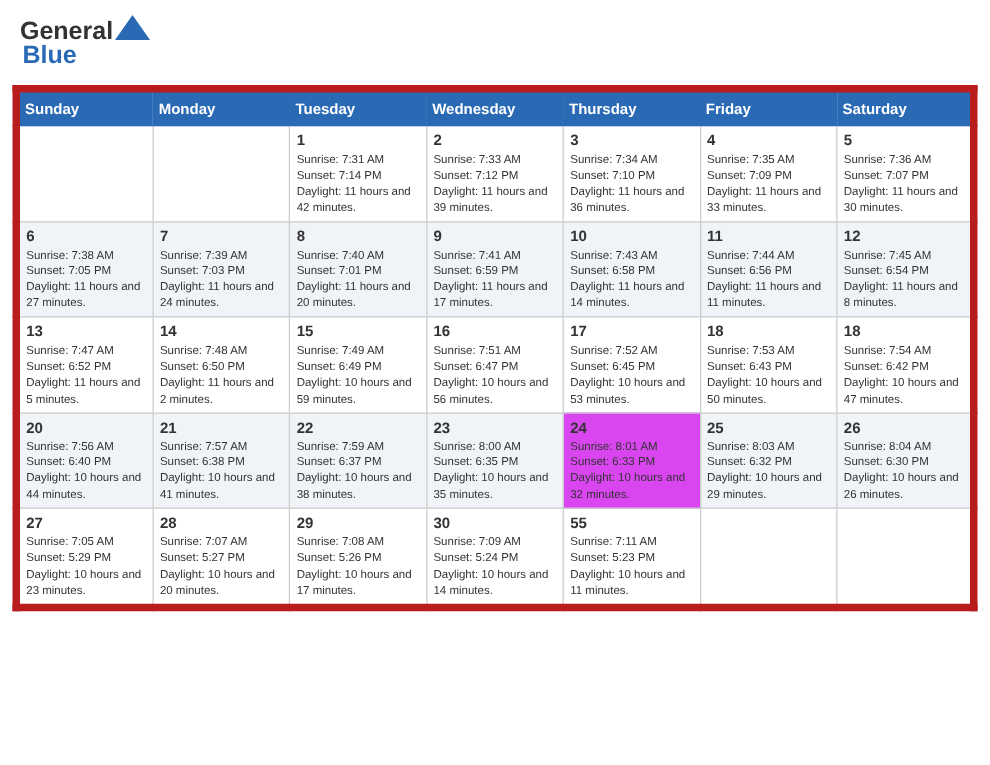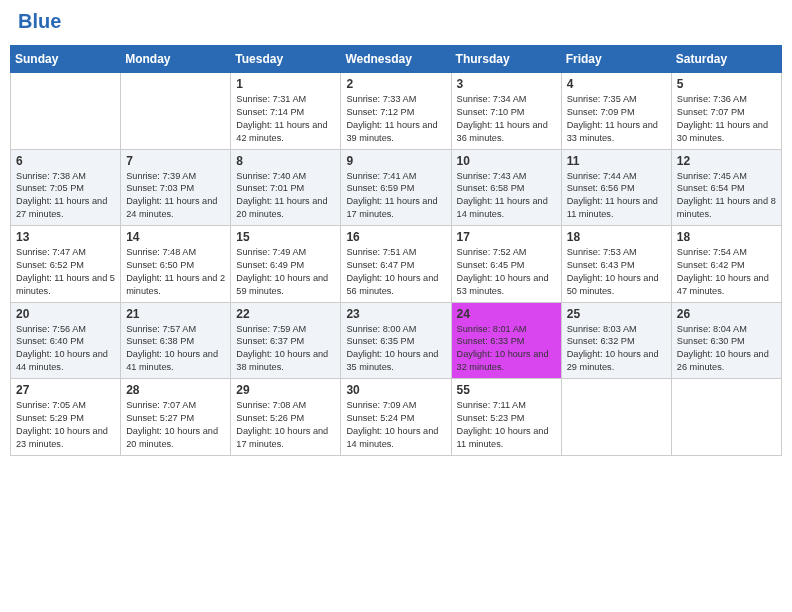--- a/index.html
+++ b/index.html
@@ -31,21 +31,21 @@
       color: #333;
       line-height: 1.1;
     }
     .subtitle {
       font-size: 14px;
       color: #555;
     }
     .calendar {
       width: 100%;
       border-collapse: collapse;
-      border: 1px solid #b91c1c;
+      border: 6px solid #b91c1c;
     }
     .calendar th {
       background: #2a6ab5;
       color: #fff;
       font-size: 12px;
       font-weight: bold;
       padding: 6px 4px;
       text-align: left;
       border: 1px solid #2a6ab5;
     }
@@ -76,20 +76,26 @@
       line-height: 1.4;
       color: #333;
     }
     .empty { background: #fff !important; }
   </style>
 </head>
 <body>
 
 <div class="header">
   <div class="logo">
+    <div style="display:flex; align-items:center;">
+      <span style="font-size:20px; font-weight:bold; color:#333;">General</span>
+      <svg width="28" height="20" viewBox="0 0 28 20" style="margin-left:2px; margin-top:-8px;">
+        <polygon points="0,20 14,0 28,20" fill="#2a6ab5"></polygon>
+      </svg>
+    </div>
     <span style="font-size:20px; font-weight:bold; color:#2a6ab5; margin-top:-4px; padding-left:2px;">Blue</span>
   </div>
   <div class="title-block">
     <div class="month-title"></div>
     <div class="subtitle"></div>
   </div>
 </div>
 
 <table class="calendar">
   <thead>

